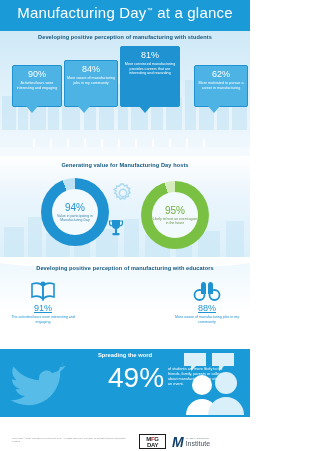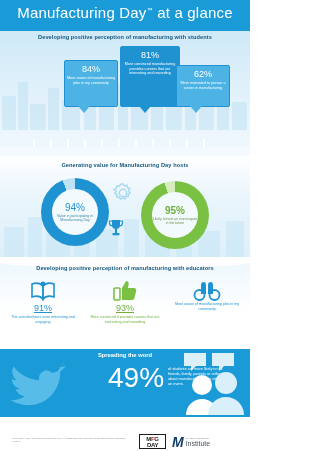--- a/index.html
+++ b/index.html
@@ -47,21 +47,21 @@
     content:""; position:absolute; left:13px; bottom:-7px;
     border-left:6px solid transparent; border-right:6px solid transparent;
     border-top:7px solid #4cb3e4;
   }
   .bub .pct { font-size:9px; font-weight:300; line-height:11px; display:block; }
   .bub .cap { font-size:3.7px; line-height:4.6px; display:block; margin-top:1px; }
   .bub.b1 { left:12px;  top:23px; width:50px; height:42px; }
   .bub.b2 { left:64px;  top:18px; width:54px; height:47px; }
   .bub.b3 { left:120px; top:4px;  width:60px; height:61px; background:#1f93d2; }
   .bub.b3::after { border-top-color:#1f93d2; left:18px; }
-  .bub.b4 { left:176px; top:23px; width:54px; height:42px; }
+  .bub.b4 { left:194px; top:23px; width:54px; height:42px; }
 
   
   .crowd { position:absolute; left:0; bottom:8px; width:250px; height:42px; }
   .person { position:absolute; bottom:0; }
   .person .head {
     position:absolute; left:50%; transform:translateX(-50%); top:0;
     width:9px; height:9px; border-radius:50%; background:#7ac143;
   }
   .person .legsplit {
     position:absolute; left:50%; transform:translateX(-50%); bottom:0;
@@ -85,21 +85,21 @@
   .donut { position:absolute; width:68px; height:68px; border-radius:50%; }
   .donut .hole {
     position:absolute; left:11px; top:11px; width:46px; height:46px;
     border-radius:50%; background:#f3fafd;
     display:flex; flex-direction:column; align-items:center; justify-content:center;
   }
   .donut .pct { font-size:10px; color:#1f93d2; font-weight:400; line-height:11px; }
   .donut .cap { font-size:3.5px; line-height:4.3px; color:#3f86ab; text-align:center; margin-top:1px; }
   .d-blue { left:41px; top:22px; background:conic-gradient(#1f93d2 0 94%, #bde2f5 94% 100%); }
   .d-green { left:141px; top:25px; background:conic-gradient(#7ac143 0 95%, #d7ecbd 95% 100%); }
-  .d-green .pct { color:#6fae3a;font-weight:bold; }
+  .d-green .pct { color:#6fae3a; }
   .d-green .cap { color:#6a8f4c; }
   .trophy { position:absolute; left:108px; top:62px; width:16px; height:20px; }
   .gear-mid { position:absolute; left:112px; top:26px; width:22px; height:22px; }
 
   
   .sec3 {
     position:absolute; left:0; top:257px; width:250px; height:92px;
     background:linear-gradient(180deg,#ecf7fd 0%, #ffffff 60%, #ffffff 100%);
     overflow:hidden;
   }
@@ -191,20 +191,24 @@
       <i style="left:166px;width:16px; height:32px;"></i>
       <i style="left:185px;width:11px; height:50px;"></i>
       <i style="left:199px;width:15px; height:34px;"></i>
       <i style="left:217px;width:12px; height:44px;"></i>
       <i style="left:232px;width:15px; height:28px;"></i>
     </div>
 
     <div class="sec-head s1-head">Developing positive perception of manufacturing with students</div>
 
     <div class="bubbles">
+      <div class="bub b1">
+        <span class="pct">90%</span>
+        <span class="cap">Activities/tours were interesting and engaging</span>
+      </div>
       <div class="bub b2">
         <span class="pct">84%</span>
         <span class="cap">More aware of manufacturing jobs in my community</span>
       </div>
       <div class="bub b3">
         <span class="pct">81%</span>
         <span class="cap">More convinced manufacturing provides careers that are interesting and rewarding</span>
       </div>
       <div class="bub b4">
         <span class="pct">62%</span>
@@ -315,40 +319,31 @@
         <svg width="26" height="20" viewBox="0 0 26 20">
           <path d="M13 5C10 1.5 5 2 2 3v13c3-1 8-1.5 11 2z" fill="none" stroke="#1f93d2" stroke-width="1.6"></path>
           <path d="M13 5c3-3.5 8-3 11-2v13c-3-1-8-1.5-11 2z" fill="none" stroke="#1f93d2" stroke-width="1.6"></path>
           <circle cx="13" cy="3" r="2.4" fill="#1f93d2"></circle>
         </svg>
       </div>
       <span class="pct">91%</span>
       <span class="cap">The activities/tours were interesting and engaging</span>
     </div>
 
-    <div class="edu e2">
-      <div class="glyph">
-        <svg width="26" height="22" viewBox="0 0 26 22">
-          <rect x="2" y="9" width="6" height="12" rx="1" fill="none" stroke="#7ac143" stroke-width="1.6"></rect>
-          <path d="M10 21V9l4-7c2 0 3 1.4 2.6 3.4L16 9h6c1.6 0 2.6 1.4 2.2 2.9l-1.8 7c-.3 1.3-1.3 2.1-2.6 2.1H10z" fill="#7ac143"></path>
-        </svg>
-      </div>
-      <span class="pct">93%</span>
-      <span class="cap">More convinced it provides careers that are interesting and rewarding</span>
-    </div>
 
     <div class="edu e3">
       <div class="glyph">
         <svg width="28" height="20" viewBox="0 0 28 20">
           <path d="M8 4c0-2 1-3 2.5-3S13 2 13 4v9H8z" fill="#1f93d2"></path>
           <path d="M20 4c0-2-1-3-2.5-3S15 2 15 4v9h5z" fill="#1f93d2"></path>
           <circle cx="6.5" cy="14" r="5" fill="none" stroke="#1f93d2" stroke-width="1.8"></circle>
           <circle cx="21.5" cy="14" r="5" fill="none" stroke="#1f93d2" stroke-width="1.8"></circle>
         </svg>
       </div>
+      <span class="pct">88%</span>
       <span class="cap">More aware of manufacturing jobs in my community</span>
     </div>
   </div>
 
   <div class="sec4">
     <div class="s4-head">Spreading the word</div>
 
     <svg class="bird" viewBox="0 0 62 52">
       <path d="M52 10c-2 1-4 1.6-6 2-2-2.2-5-3-7.8-2-3 1-5 3.6-5.2 6.8v2.4C22 18.6 13.4 13.4 7.6 5.6c-2.6 4.6-1.2 10.4 3 13.6-1.6-.1-3.2-.5-4.6-1.3v.2c0 4.8 3.4 8.9 8.1 9.8-1.5.4-3 .5-4.5.2 1.3 4.1 5.1 6.9 9.4 7-4.1 3.2-9.3 4.6-14.4 4 5.2 3.3 11.2 5.1 17.4 5.1 20.8 0 32.2-17.2 32.2-32.2v-1.5c2.2-1.6 4.1-3.6 5.6-5.9-2 .9-4.2 1.5-6.4 1.8 2.3-1.4 4-3.5 4.8-6z" fill="#5fc0ea" opacity=".9"></path>
     </svg>

